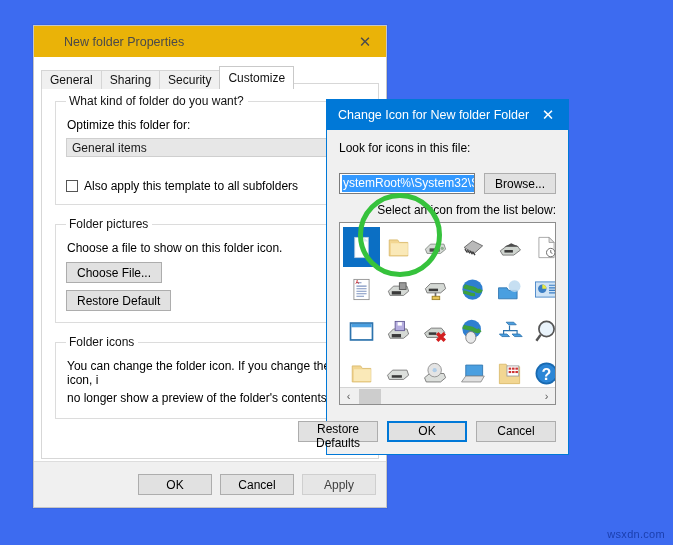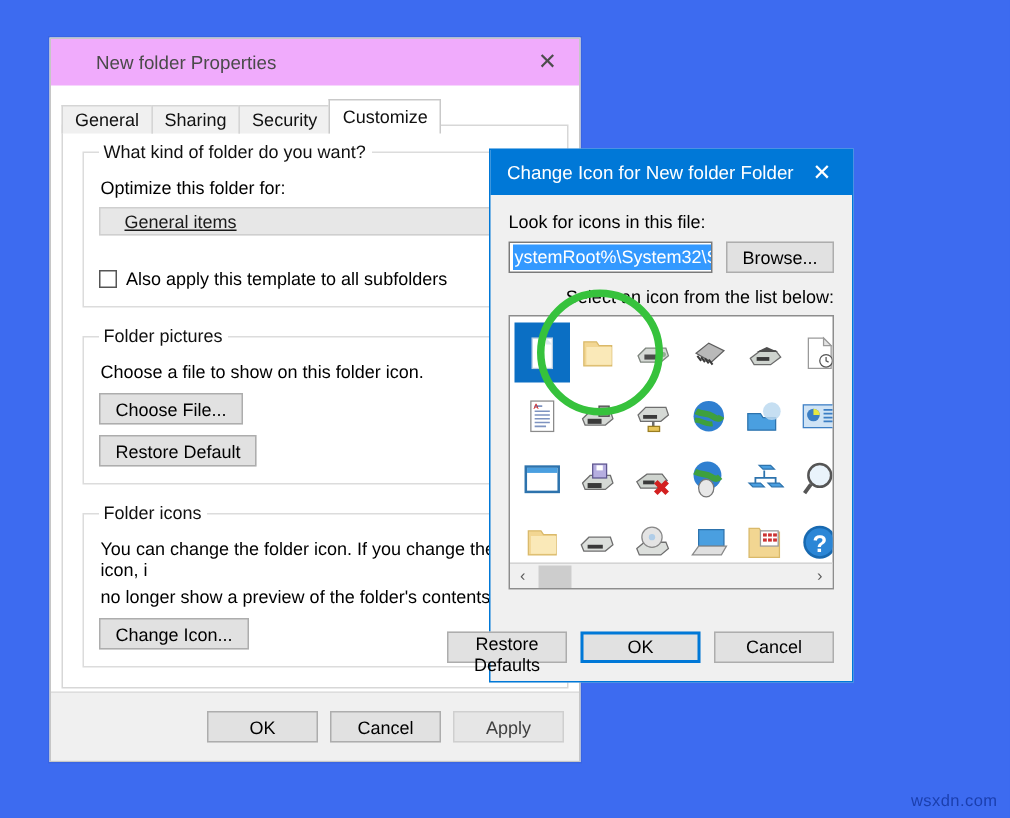--- a/index.html
+++ b/index.html
@@ -37,21 +37,21 @@
     height: 483px;
     background: #ffffff;
     border: 1px solid #c6c6c6;
     box-shadow: 0 0 0 1px rgba(0,0,0,0.05);
     box-sizing: border-box;
   }
   #properties-titlebar {
     height: 31px;
     display: flex;
     align-items: center;
-    background: #f0abfc;
+    background: #eab308;
     border-bottom: 0;
     position: relative;
   }
   #properties-titlebar .title-folder-icon {
     margin-left: 10px;
     margin-right: 9px;
     width: 11px;
     height: 14px;
     position: relative;
   }
@@ -138,25 +138,24 @@
   .field-label {
     font-size: 12px;
     margin: 4px 0 6px 1px;
   }
   .combo {
     height: 19px;
     background: #e7e7e7;
     border: 1px solid #cfcfcf;
     display: flex;
     align-items: center;
-    padding-left: 16px;
+    padding-left: 5px;
     font-size: 12px;
     color: #1a1a1a;
     box-sizing: border-box;
-    text-decoration: underline;
   }
   .checkrow {
     display: flex;
     align-items: center;
     margin-top: 22px;
   }
   .checkbox {
     width: 12px;
     height: 12px;
     border: 1px solid #555;
@@ -239,21 +238,21 @@
   #changeicon-close {
     position: absolute;
     right: 0; top: 0;
     width: 40px; height: 30px;
     display: flex; align-items: center; justify-content: center;
     color: #ffffff;
     font-size: 15px;
     cursor: default;
   }
   #changeicon-body { padding: 11px 12px 0 12px; }
-  .ci-label { font-size: 12px; margin-bottom: 6px; }
+  .ci-label { font-size: 12px; margin-bottom: 18px; }
   .path-row { display: flex; align-items: center; gap: 9px; }
   .path-input {
     flex: 1;
     height: 21px;
     border: 1px solid #7a7a7a;
     background: #ffffff;
     box-sizing: border-box;
     display: flex;
     align-items: center;
     padding: 0 2px;
@@ -396,23 +395,20 @@
       <div class="btn-stack">
         <button class="winbtn">Choose File...</button>
         <button class="winbtn">Restore Default</button>
       </div>
     </fieldset>
 
     <fieldset class="group" style="position:relative;">
       <legend>Folder icons</legend>
       <div class="desc-line">You can change the folder icon. If you change the icon, i</div>
       <div class="desc-line">no longer show a preview of the folder's contents.</div>
-      <div class="btn-stack">
-        <button class="winbtn">Change Icon...</button>
-      </div>
       <div id="folder-preview">
         <span class="preview-folder"></span>
       </div>
     </fieldset>
 
   </div>
 
   <div id="properties-footer">
     <button class="winbtn">OK</button>
     <button class="winbtn">Cancel</button>

